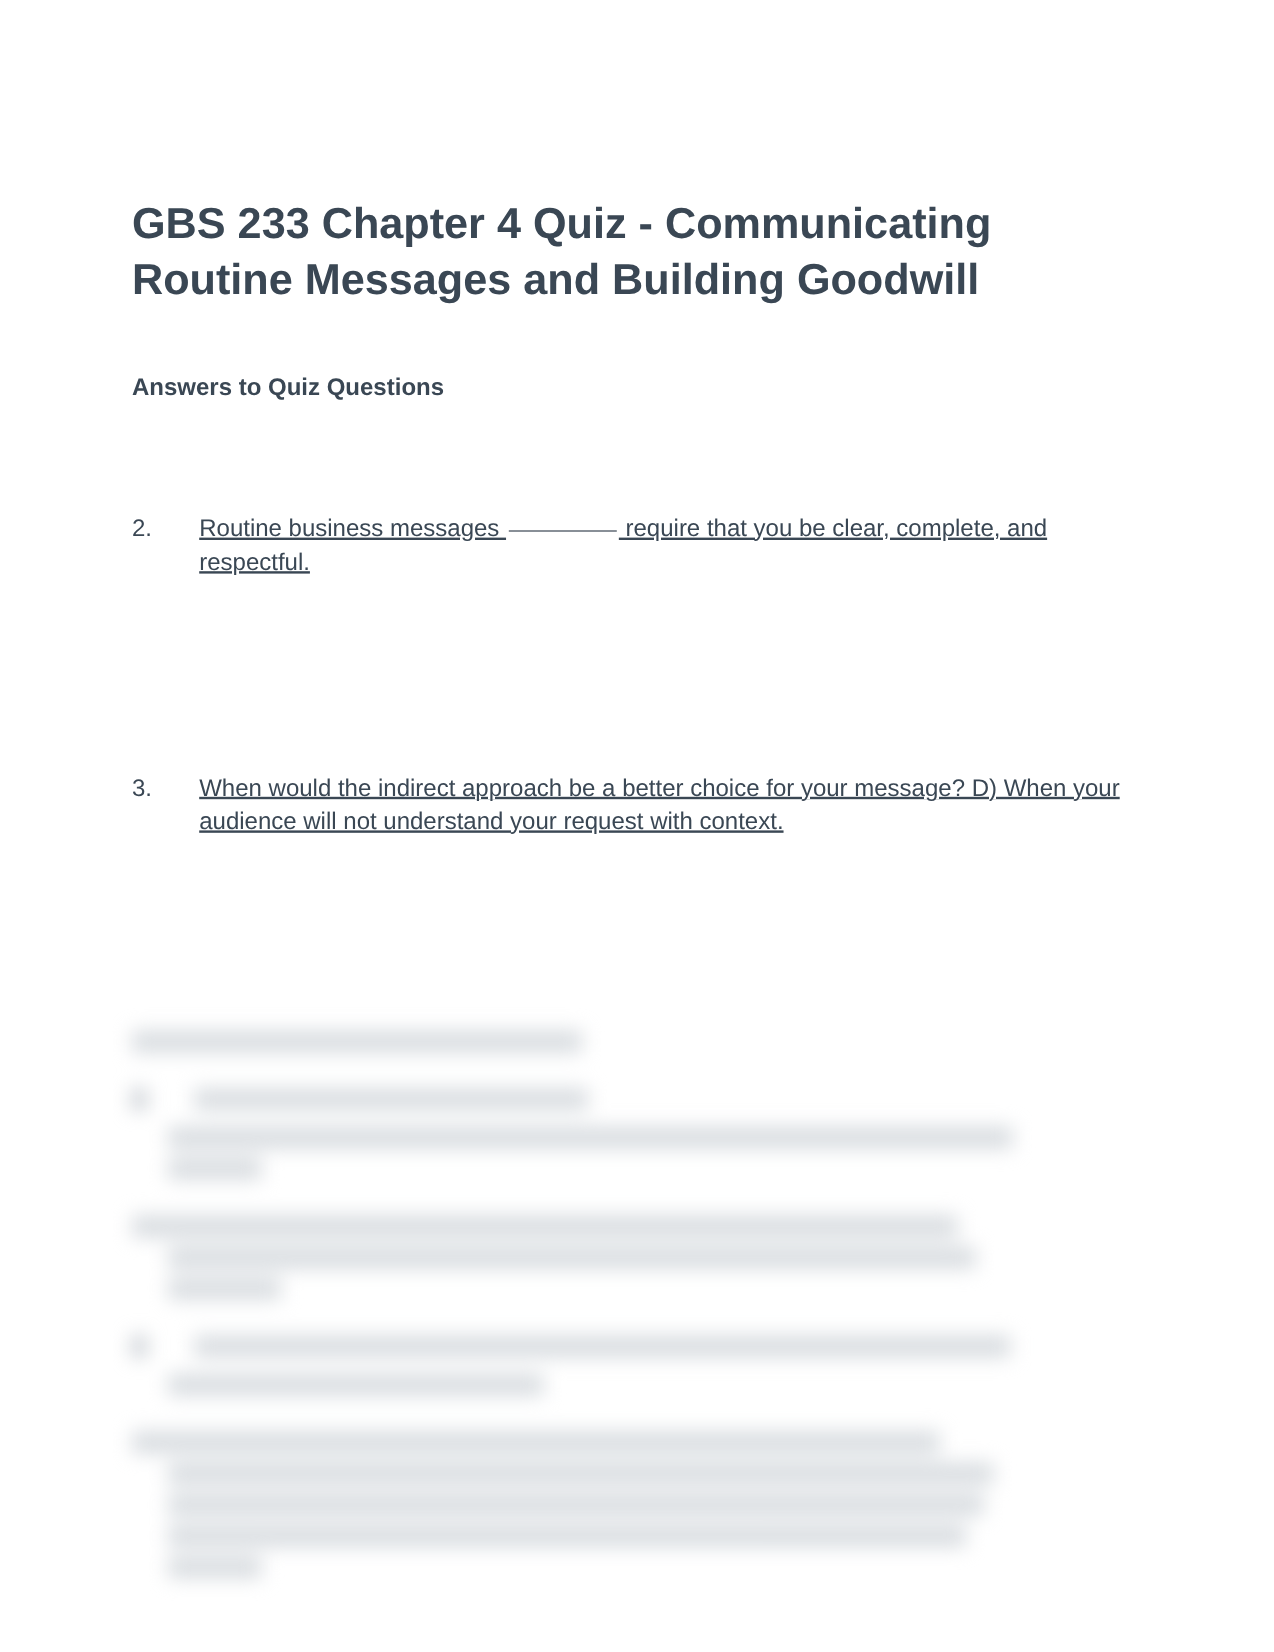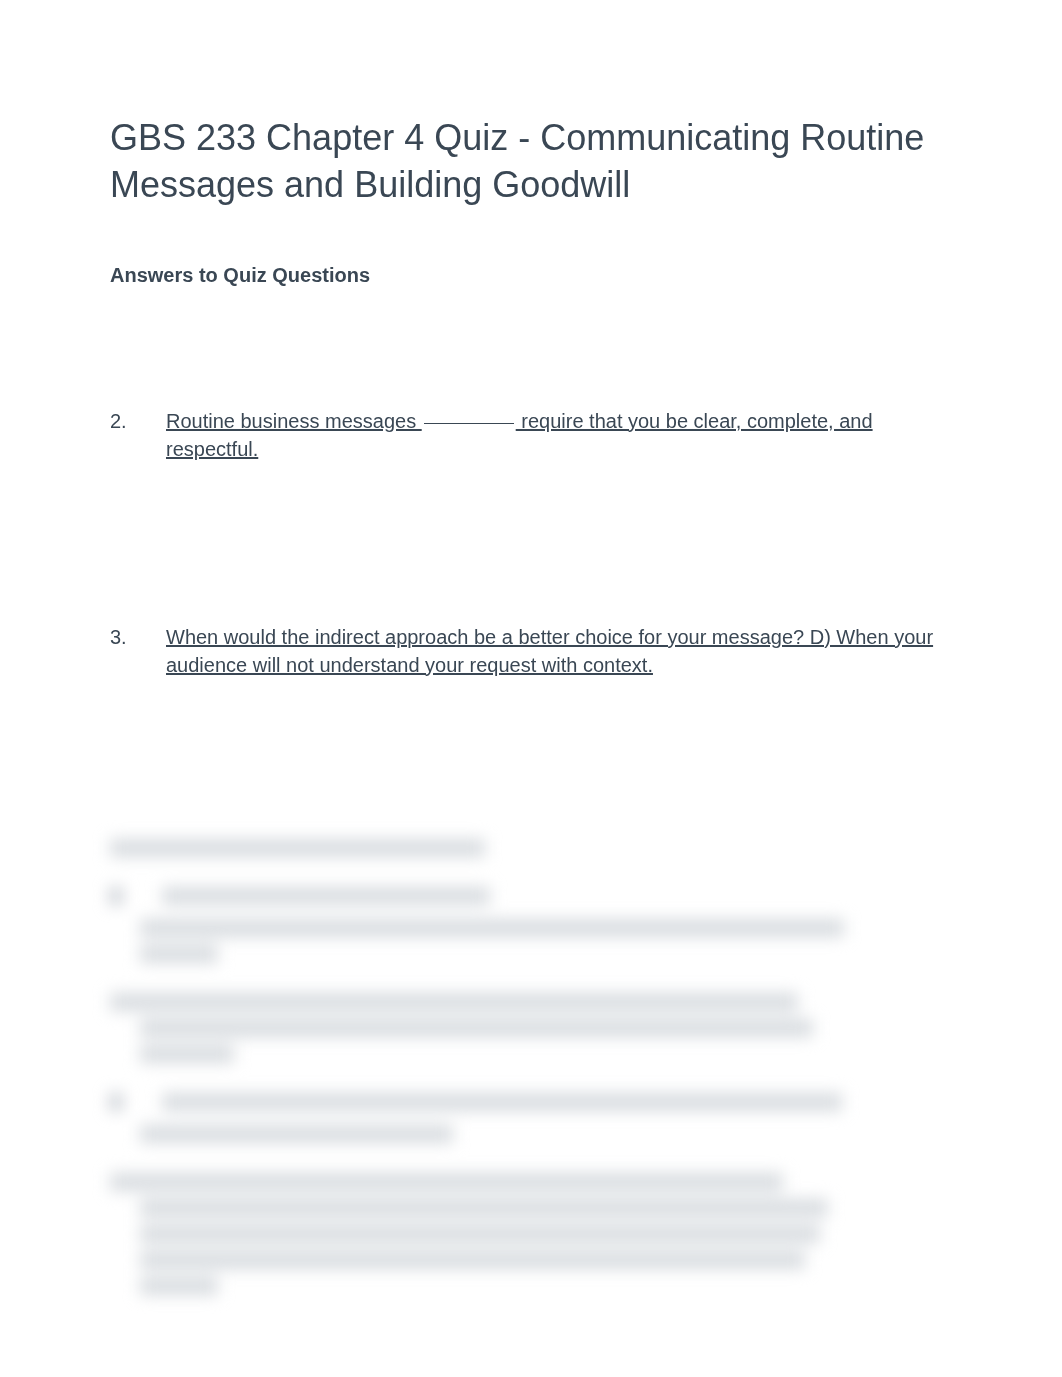--- a/index.html
+++ b/index.html
@@ -17,31 +17,32 @@
       color: #3a4754;
     }
     
     .page {
       padding: 115px 110px 60px 110px;
       position: relative;
     }
     
     .title {
       font-size: 36px;
-      font-weight: normal;
+      font-weight: bold;
       line-height: 1.3;
       color: #3a4754;
       margin-bottom: 55px;
+      margin-top: 48px;
     }
     
     .subtitle {
       font-size: 20px;
       font-weight: bold;
       color: #3a4754;
-      margin-bottom: 120px;
+      margin-bottom: 92px;
     }
     
     .question {
       display: flex;
       font-size: 20px;
       line-height: 1.4;
       color: #3a4754;
       margin-bottom: 160px;
     }
     

